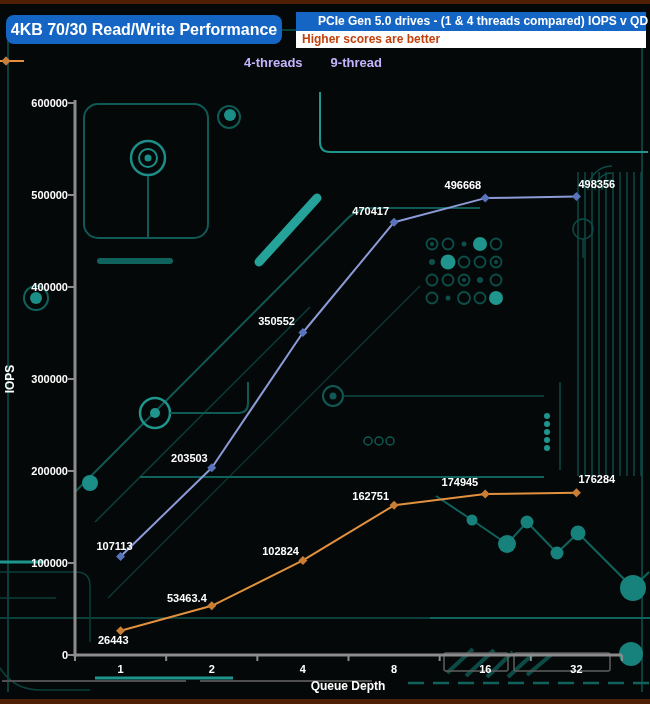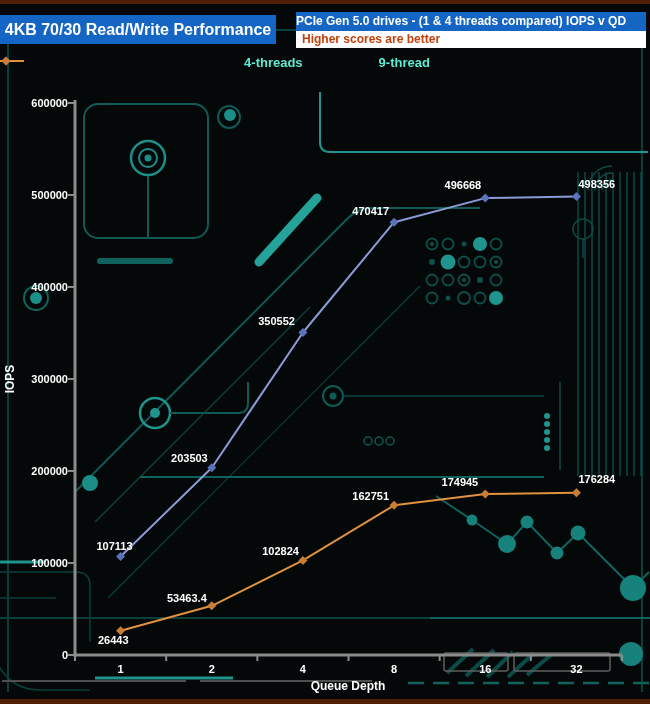--- a/index.html
+++ b/index.html
@@ -1,29 +1,29 @@
 <!DOCTYPE html>
 <html><head>
 <meta charset="utf-8">
 <style>
   html,body{margin:0;padding:0;background:#000;}
   .stage{position:relative;width:650px;height:704px;background:#050808;overflow:hidden;
          font-family:"Liberation Sans",sans-serif;}
   .stage svg{position:absolute;left:0;top:0;}
-  .title-box{position:absolute;left:0;top:15px;width:276px;height:29px;background:#1565c4;
+  .title-box{position:absolute;left:6px;top:15px;width:276px;height:29px;background:#1565c4;
              color:#fff;font-weight:bold;font-size:16px;display:flex;align-items:center;
-             justify-content:center;letter-spacing:0px;}
+             justify-content:center;letter-spacing:0px;border-radius:8px;}
   .sub-stack{position:absolute;left:296px;top:12px;width:350px;}
   .sub-blue{height:19px;background:#1565c4;color:#fff;font-weight:bold;font-size:12px;
-            line-height:19px;padding-left:0;box-sizing:border-box;white-space:nowrap;}
+            line-height:19px;padding-left:22px;box-sizing:border-box;white-space:nowrap;}
   .sub-white{height:17px;background:#ffffff;color:#c2410c;font-weight:bold;font-size:12px;
              line-height:17px;padding-left:6px;box-sizing:border-box;white-space:nowrap;}
   .legend{position:absolute;top:55px;left:0;width:650px;display:flex;justify-content:center;
           align-items:center;gap:28px;transform:translateX(-12px);}
-  .legend-item{display:flex;align-items:center;gap:9px;color:#5eead4;font-weight:bold;font-size:13px;margin-left:48px;}
+  .legend-item{display:flex;align-items:center;gap:9px;color:#c4b5fd;font-weight:bold;font-size:13px;}
 </style>
 </head>
 <body>
 
 <div class="stage">
 
   <svg width="650" height="704">
     <rect width="650" height="704" fill="#050808"></rect>
     <rect x="0" y="0" width="650" height="4" fill="#511f04"></rect>
     <rect x="0" y="699" width="650" height="5" fill="#511f04"></rect>

